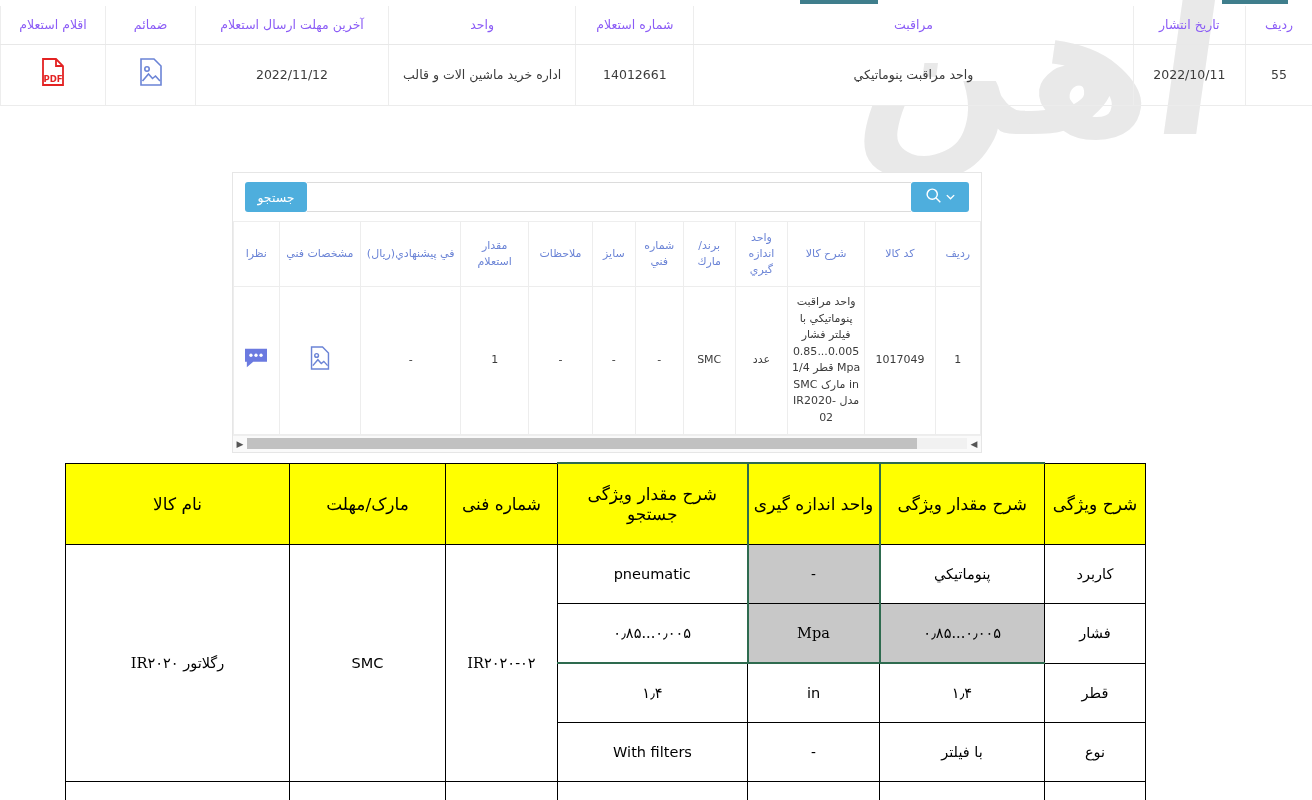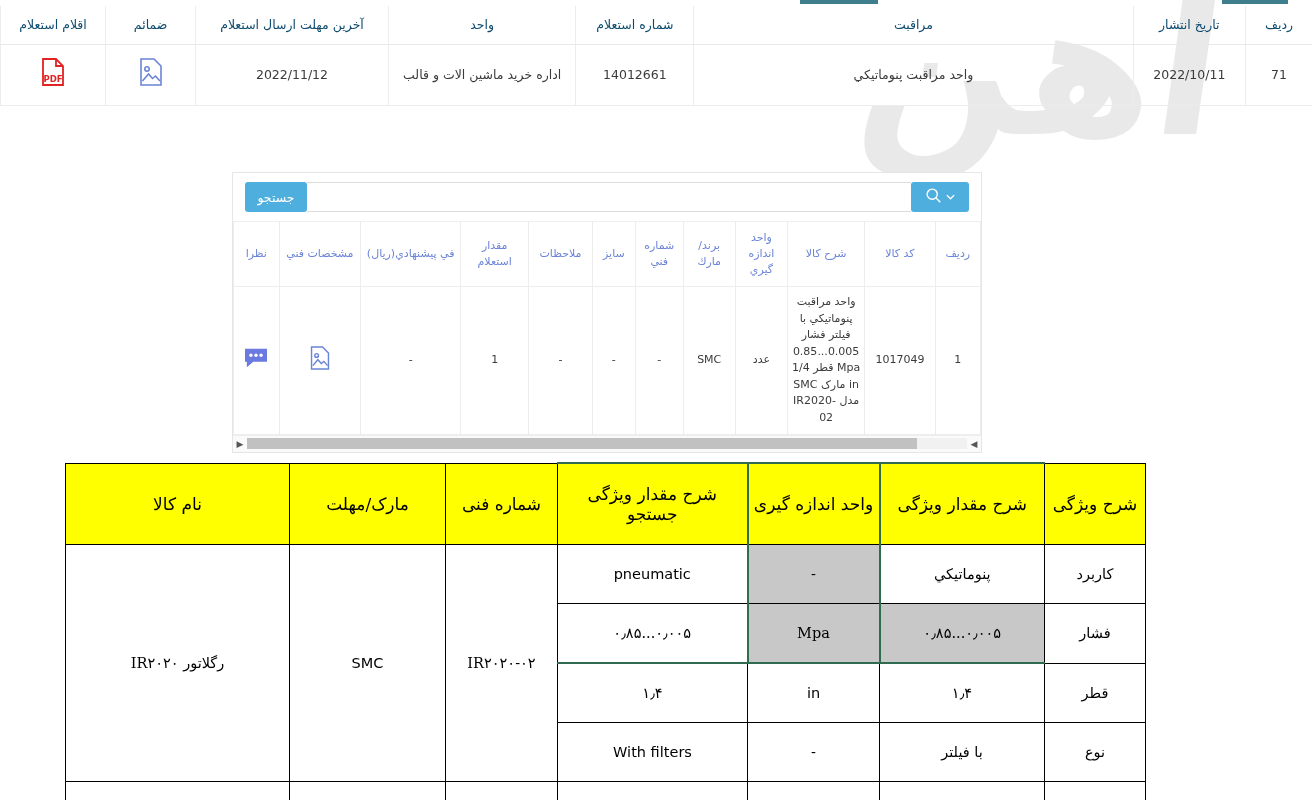--- a/index.html
+++ b/index.html
@@ -22,21 +22,21 @@
     white-space:nowrap;letter-spacing:8px;overflow:hidden;
     transform:skewX(-8deg);
     font-family:"DejaVu Sans","Liberation Sans",sans-serif;
     user-select:none;pointer-events:none;
   }
 
   
   .outer-wrap{position:absolute;top:6px;left:0;width:1312px;}
   table.outer{width:1312px;border-collapse:collapse;table-layout:fixed;}
   table.outer th{
-    color:#0c4a6e;font-size:12.5px;font-weight:400;
+    color:#8b5cf6;font-size:12.5px;font-weight:400;
     padding:10px 4px;vertical-align:middle;text-align:center;
     border-bottom:1px solid #e8e8e8;line-height:1.45;
   }
   table.outer td{
     font-size:12.5px;padding:12px 6px;vertical-align:middle;text-align:center;
     border-bottom:1px solid #ececec;line-height:1.5;color:#3b3b3b;
   }
   table.outer th.divider, table.outer td.divider{border-left:1px solid #ededed;}
   td.title-cell{color:#6b84d6;text-align:center;}
   .pdf-ico{display:inline-block;}
@@ -134,21 +134,21 @@
         <th class="divider">مراقبت</th>
         <th class="divider">شماره استعلام</th>
         <th class="divider">واحد</th>
         <th class="divider">آخرین مهلت ارسال استعلام</th>
         <th class="divider">ضمائم</th>
         <th class="divider">اقلام استعلام</th>
       </tr>
     </thead>
     <tbody>
       <tr>
-        <td class="divider">71</td>
+        <td class="divider">55</td>
         <td class="divider">2022/10/11</td>
         <td class="divider title-cell">واحد مراقبت پنوماتيکي</td>
         <td class="divider">14012661</td>
         <td class="divider">اداره خرید ماشین الات و قالب</td>
         <td class="divider">2022/11/12</td>
         <td class="divider">
           <span class="img-ico">
             <svg width="26" height="30" viewBox="0 0 26 30" fill="none" stroke="#6b84d6" stroke-width="1.6">
               <path d="M3 2 h13 l7 7 v19 H3 Z"></path>
               <circle cx="9" cy="12" r="2.2"></circle>

